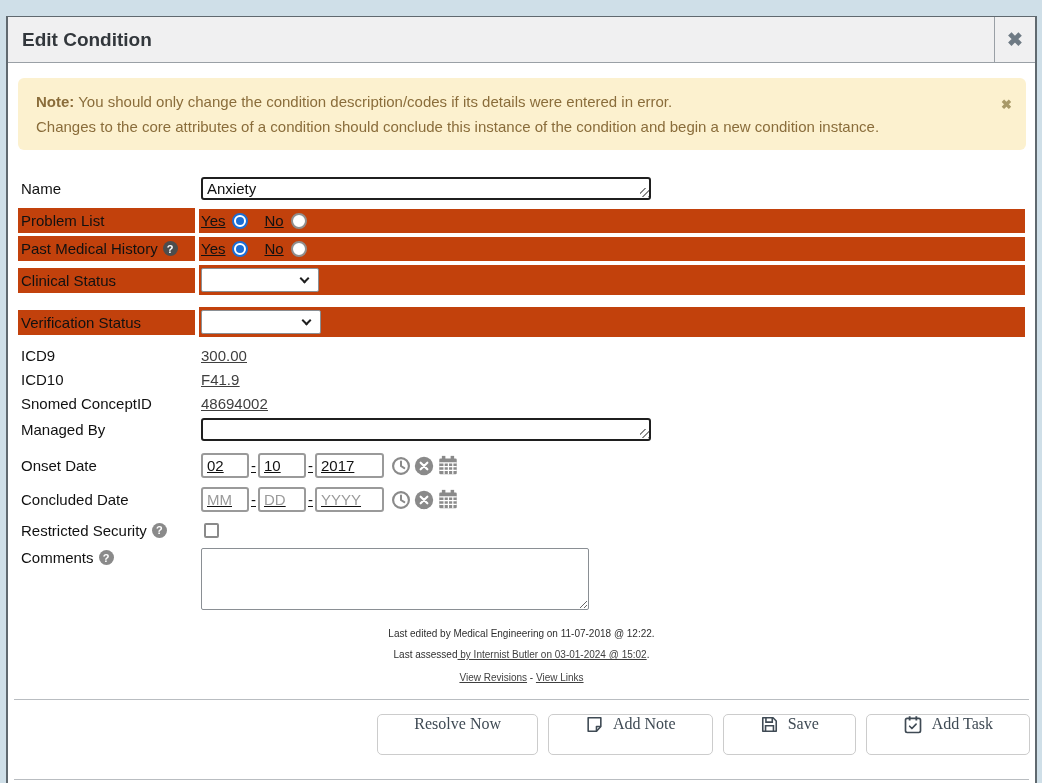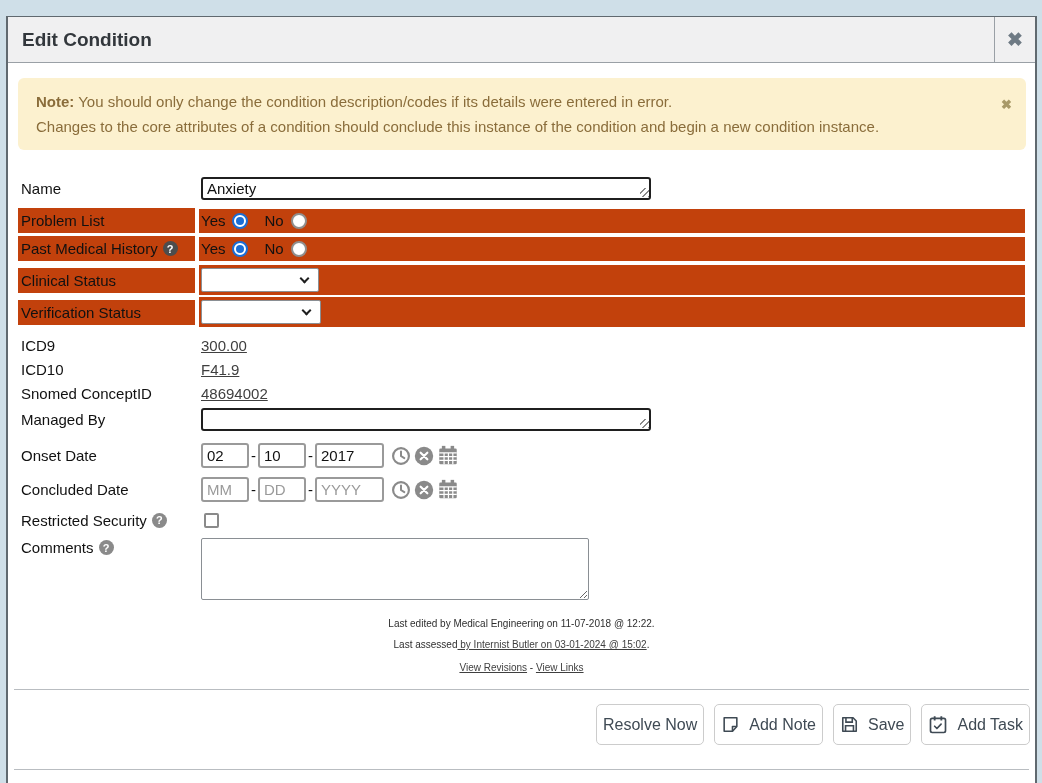--- a/index.html
+++ b/index.html
@@ -19,21 +19,21 @@
     padding:11px 40px 11px 18px; color:#8a6d3b; font-size:15px; line-height:25px; }
   .banner b { font-weight:bold; }
   .banner-dismiss { position:absolute; right:14px; top:14px; color:#a89968;
     font-size:13px; font-weight:bold; cursor:pointer; }
   
   .form { margin:24px 10px 0 10px; font-size:15px; color:#111; }
   .row { display:flex; align-items:center; margin-bottom:3px; }
   .lbl { width:177px; flex:0 0 177px; padding:4px 0 4px 3px; min-height:24px;
     display:flex; align-items:center; gap:5px; }
   .val { flex:1; margin-left:4px; padding:3px 0 3px 2px; min-height:24px;
-    display:flex; align-items:center; }
+    display:flex; align-items:center;text-decoration:underline; }
   .row.hl .lbl, .row.hl .val { background:#c2410c; }
   .row.tight { margin-bottom:0; }
   .row.tight .lbl, .row.tight .val { min-height:24px; padding-top:1px; padding-bottom:1px; }
   
   .inp-wrap { position:relative; display:inline-block; }
   .text-inp { width:450px; height:23px; border:2px solid #1f1f1f; border-radius:3px;
     font-family:"Liberation Sans",sans-serif; font-size:15px; padding:0 4px; color:#111; outline:none; }
   .grip { position:absolute; right:2px; bottom:3px; width:9px; height:9px; pointer-events:none;
     background:repeating-linear-gradient(135deg, transparent 0 3px, #8a8a8a 3px 4.5px); }
   .select-box { position:relative; width:118px; height:24px; background:#fff;
@@ -66,23 +66,23 @@
   .comments-ta { width:388px; height:62px; border:1px solid #8a8f94; border-radius:2px;
     font-family:"Liberation Sans",sans-serif; font-size:14px; padding:3px; resize:both; outline:none; }
   
   .meta { margin-top:10px; text-align:center; font-size:10px; color:#2e2e2e; line-height:21px; }
   .meta .links-line { margin-top:2px; }
   .divider { border:none; border-top:1px solid #b9bdc1; margin:0 6px; }
   .div1 { margin-top:11px; }
   .div2 { margin-top:24px; }
   
   .btn-row { display:flex; justify-content:flex-end; gap:10px; padding:14px 5px 0 0; }
-  .btn { display:inline-flex; align-items:center; gap:9px; height:41px; padding:0 6px;
+  .btn { display:inline-flex; align-items:flex-start; gap:9px; height:41px; padding:0 36px;
     background:#fff; border:1px solid #ccc; border-radius:5px; font-size:16px;
-    font-family:Liberation Sans, sans-serif; color:#3f4a54; cursor:pointer; }
+    font-family:Liberation Serif, serif; color:#3f4a54; cursor:pointer; }
   .btn svg { display:block; }
 </style>
 </head>
 <body>
 
 <div class="dialog">
 
   <div class="hdr">
     <div class="hdr-title">Edit Condition</div>
     <div class="hdr-close">
@@ -121,21 +121,21 @@
           <span class="help dark">?</span>
         </div>
       <div class="val">
         <span>Yes</span>
         <span class="radio checked"></span>
         <span>No</span>
         <span class="radio"></span>
       </div>
     </div>
 
-    <div class="row hl" style="margin-bottom:2px">
+    <div class="row hl" style="margin-bottom:12px">
       <div class="lbl">Clinical Status</div>
       <div class="val">
         <span class="select-box"><span></span><span class="chev"></span></span>
       </div>
     </div>
 
     <div class="row hl" style="margin-bottom:6px">
       <div class="lbl">Verification Status</div>
       <div class="val">
         <span class="select-box" style="width:120px"><span></span><span class="chev"></span></span>

